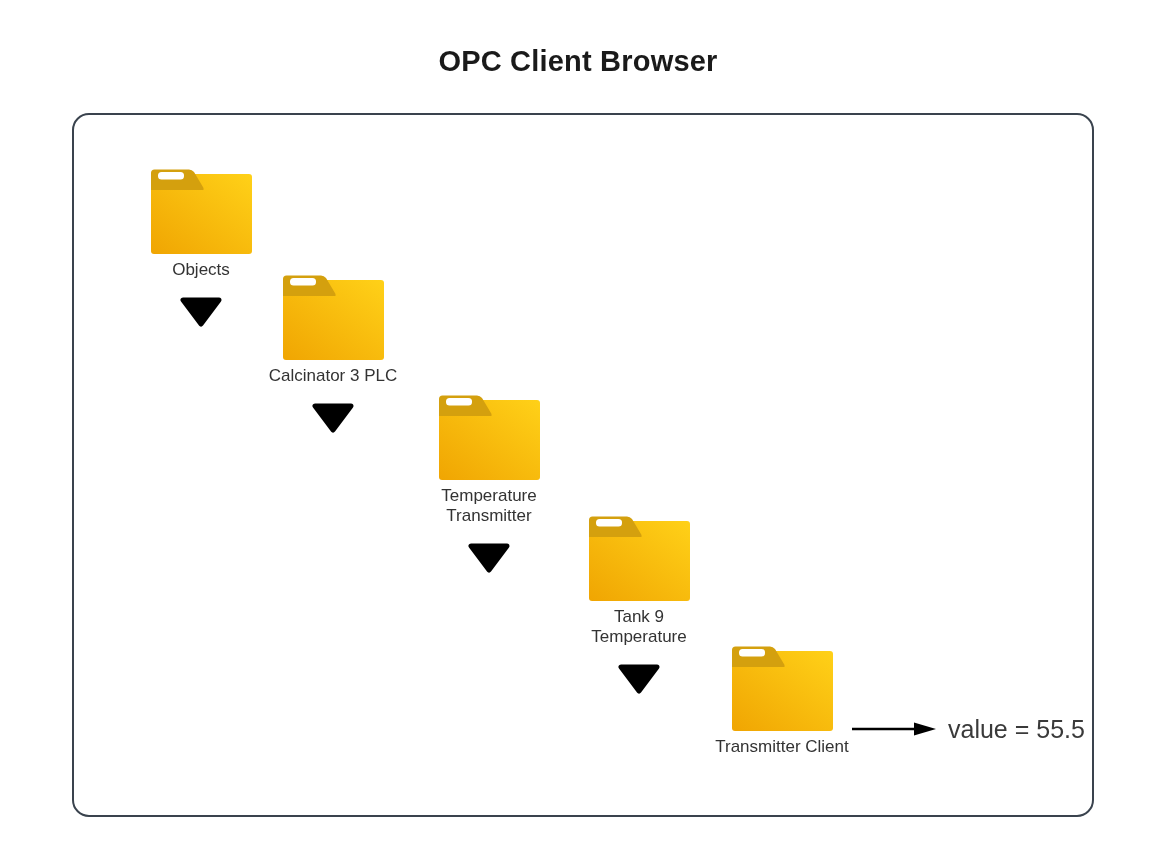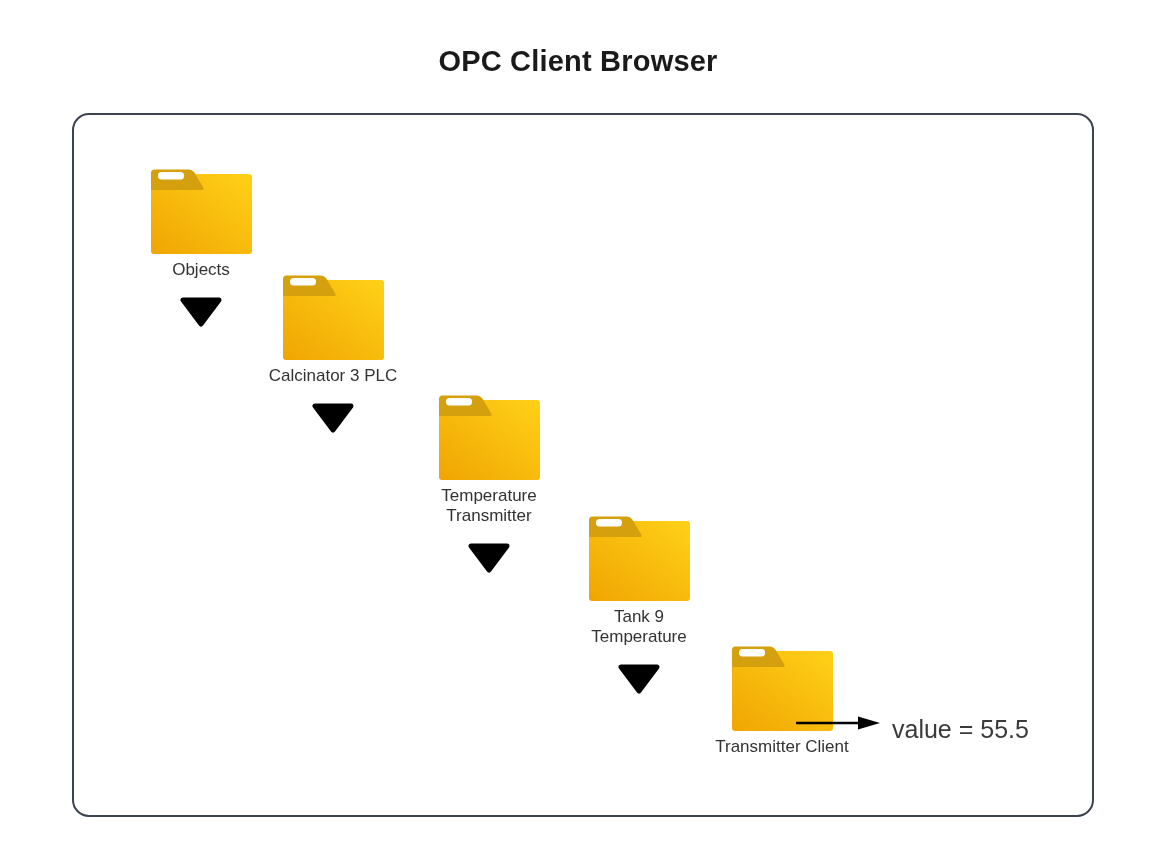--- a/index.html
+++ b/index.html
@@ -45,22 +45,22 @@
   }
 
   .expand-triangle { margin-top:16px; width:44px; height:32px; display:block; }
   .expand-triangle path {
     fill:var(--triangle, #000000);
     stroke:var(--triangle, #000000);
     stroke-width:5; stroke-linejoin:round;
   }
 
   .value-callout {
-    position:absolute; left:722px; top:599px; height:30px;
-    display:flex; 
+    position:absolute; left:778px; top:599px; height:30px;
+    display:flex; align-items:center;
   }
   .arrow-svg { width:86px; height:18px; display:block; flex:0 0 auto; }
   .arrow-svg line    { stroke:var(--arrow, #000000); stroke-width:2.5; }
   .arrow-svg polygon { fill:var(--arrow, #000000); }
   .value-text {
     margin-left:10px;
     font-size:25px; line-height:30px;
     color:var(--value-text, #3a3a3a);
     white-space:nowrap;
   }

